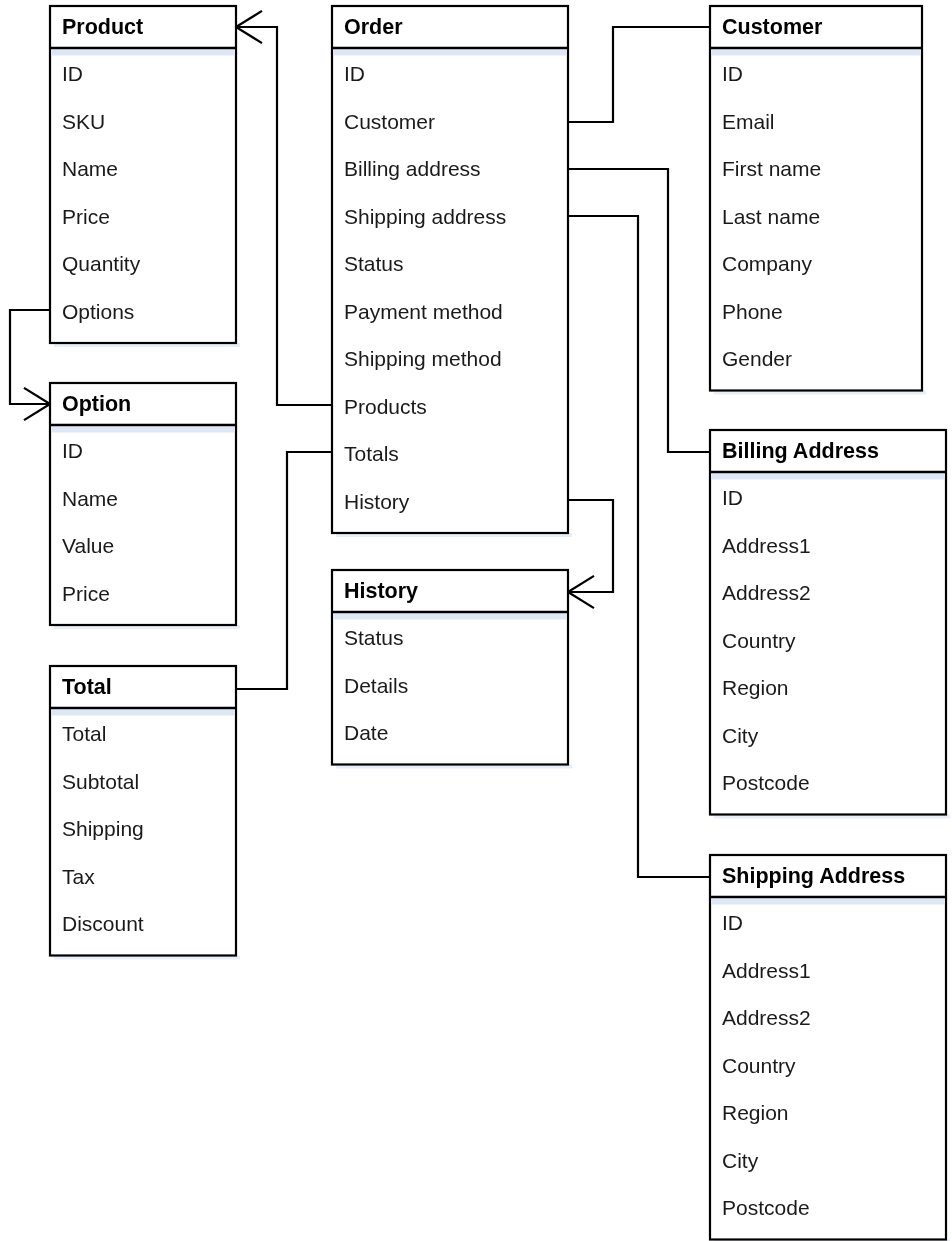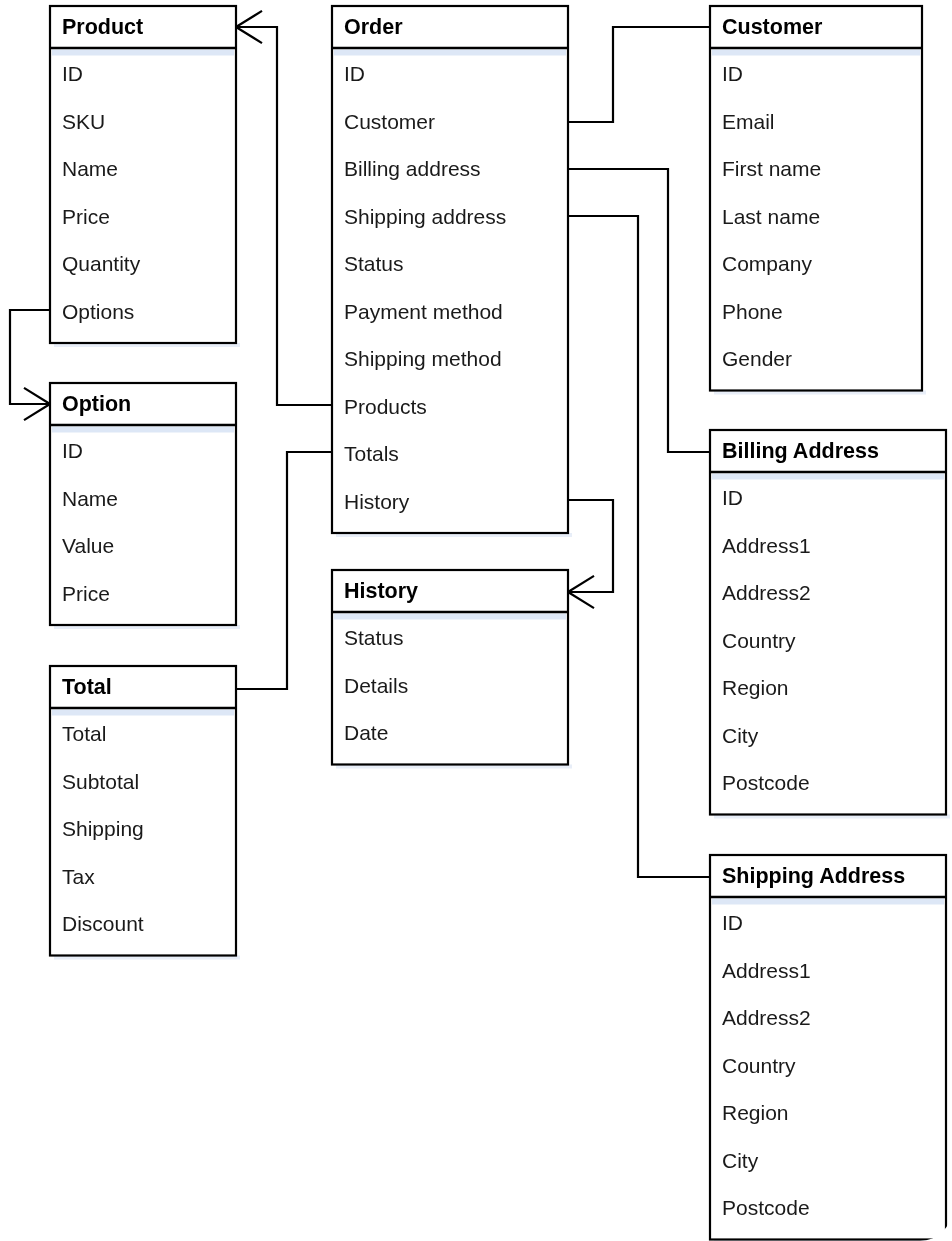--- a/index.html
+++ b/index.html
@@ -10,21 +10,20 @@
   }
   body {
     font-family: "Liberation Sans", sans-serif;
   }
   #diagram-root {
     position: relative;
     width: 952px;
     height: 1241px;
     background: #ffffff;
     overflow: hidden;
-    border-radius: 32px;
   }
   svg.erd-canvas {
     position: absolute;
     top: 0;
     left: 0;
     width: 952px;
     height: 1241px;
   }
   .entity-box {
     fill: #ffffff;

